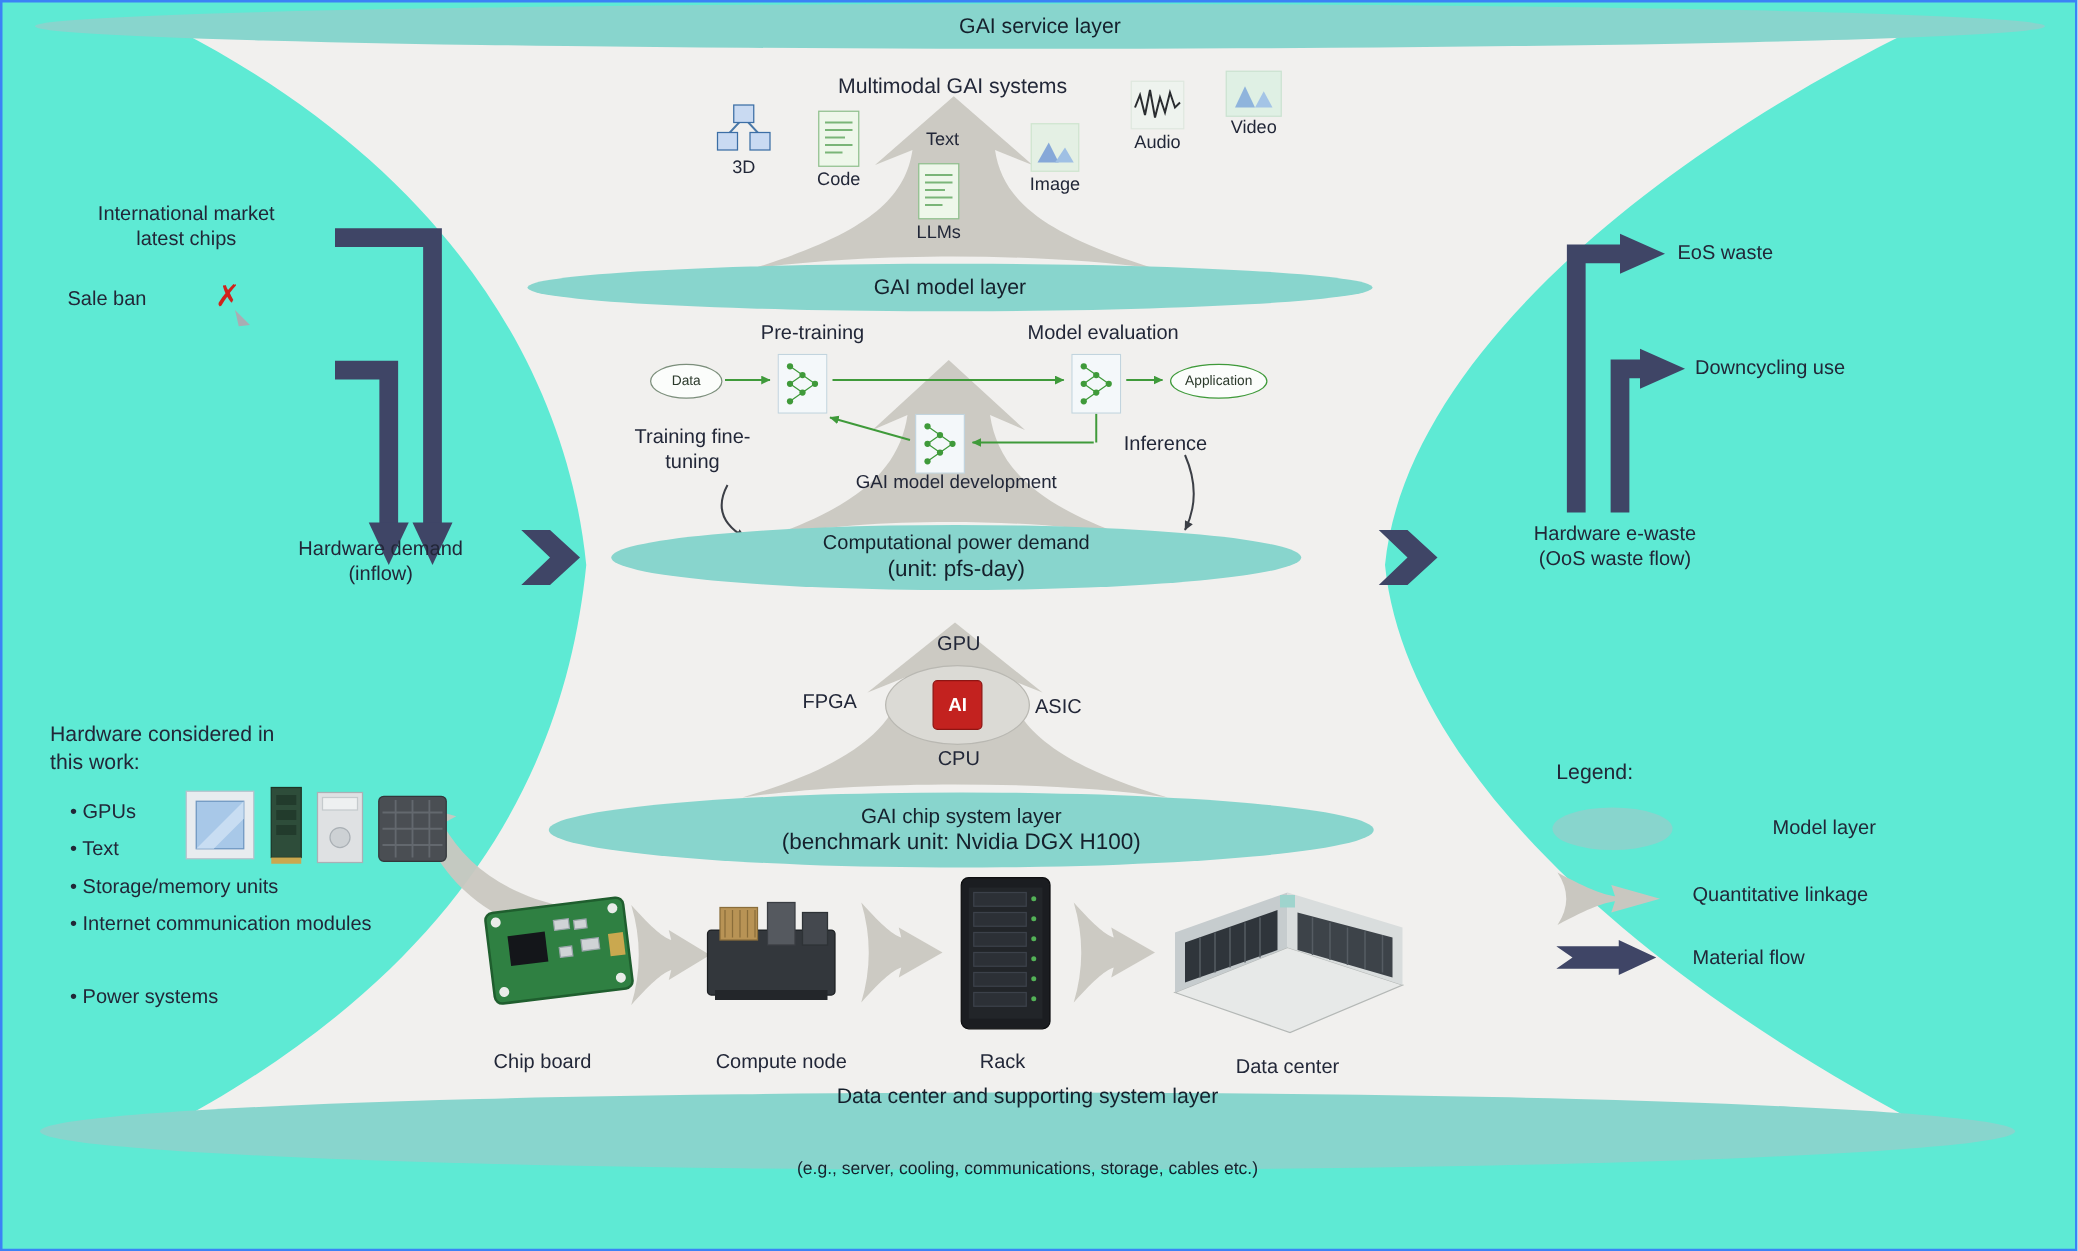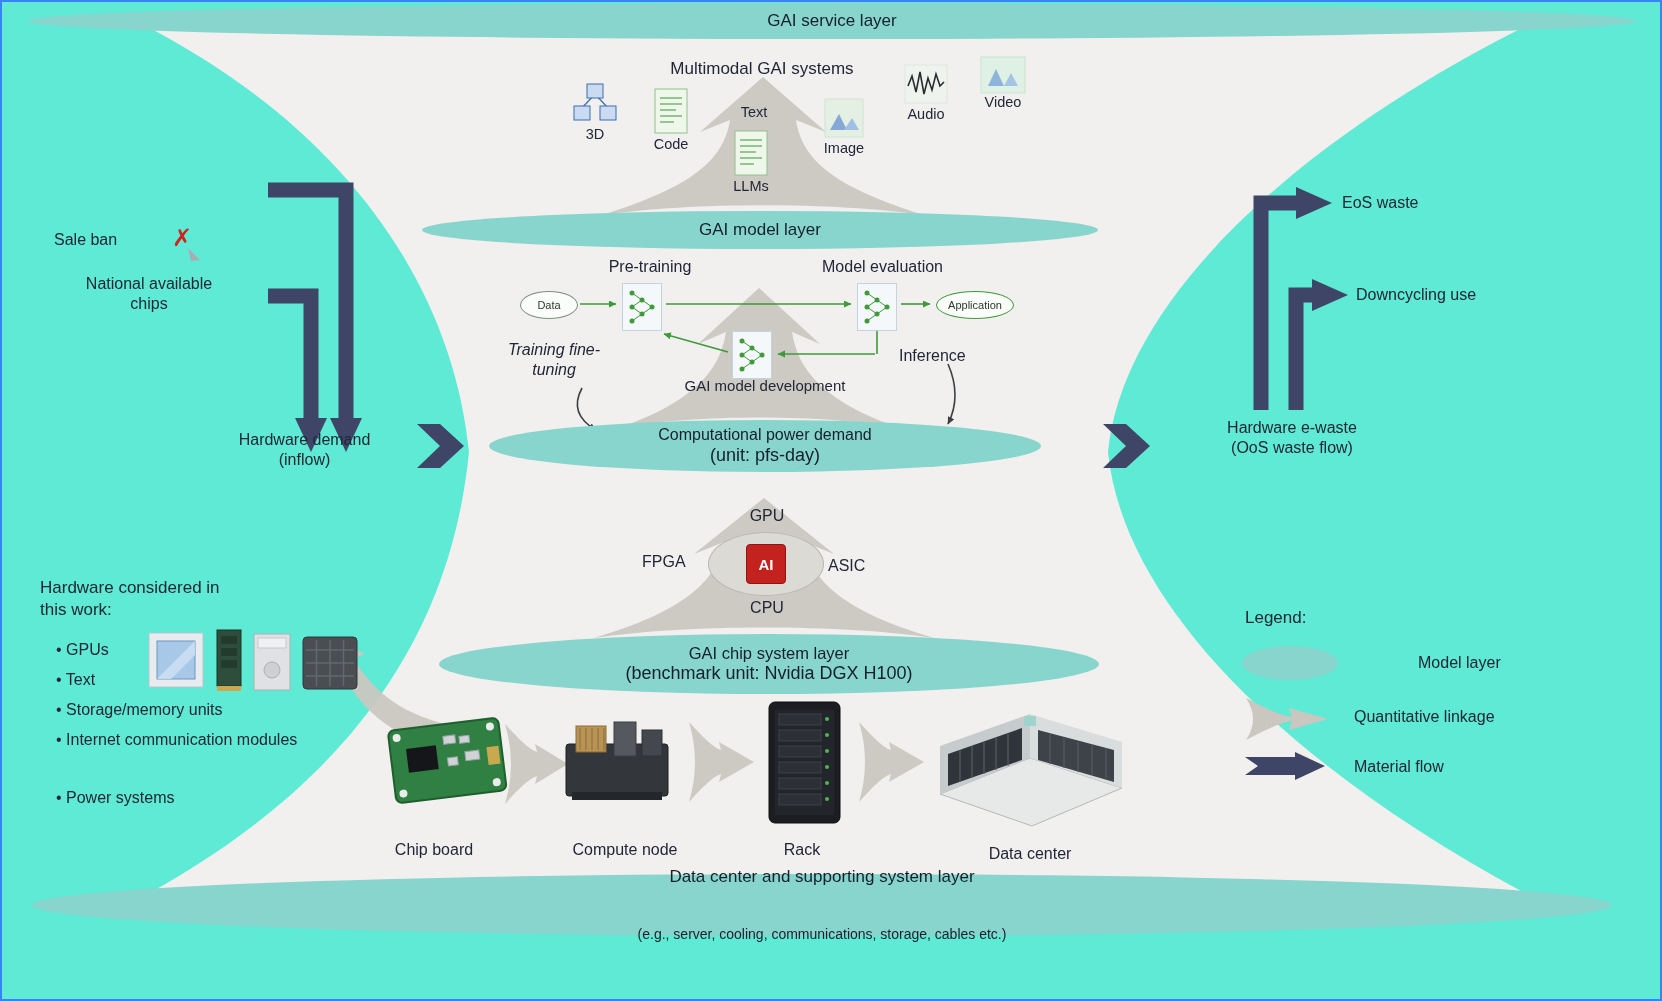--- a/index.html
+++ b/index.html
@@ -194,21 +194,21 @@
     <g fill="#3f9a3a">
         <circle cx="10" cy="10" r="2.5"></circle>
         <circle cx="10" cy="24" r="2.5"></circle>
         <circle cx="10" cy="38" r="2.5"></circle>
         <circle cx="20" cy="17" r="2.5"></circle>
         <circle cx="20" cy="31" r="2.5"></circle>
         <circle cx="30" cy="24" r="2.5"></circle>
       </g>
   </svg>
 
-  <div class="txt center pre" style="left:497px;top:338px;width:110px;font-style:italic;">Training fine-
+  <div class="txt center pre" style="left:497px;top:338px;width:110px;">Training fine-
 tuning</div>
   <div class="txt" style="left:897px;top:344px;width:90px;">Inference</div>
   <div class="txt center" style="left:663px;top:374px;width:200px;font-size:15px;">GAI model development</div>
 
   <div class="txt center" style="left:735px;top:504px;width:60px;">GPU</div>
   <div class="gray-ellipse"></div>
   <div class="ai-chip">
     <span>AI</span>
   </div>
   <div class="txt" style="left:640px;top:550px;width:64px;">FPGA</div>
@@ -275,24 +275,24 @@
       <path d="M118,32 V62 M132,36 V66 M146,40 V70 M160,43 V73 M174,46 V76" stroke="#565c63" stroke-width="1.2"></path>
       <rect x="92" y="14" width="12" height="10" fill="#9fd4cd"></rect>
     </svg>
   </div>
 
   <div class="txt center" style="left:362px;top:838px;width:140px;">Chip board</div>
   <div class="txt center" style="left:548px;top:838px;width:150px;">Compute node</div>
   <div class="txt center" style="left:740px;top:838px;width:120px;">Rack</div>
   <div class="txt center" style="left:958px;top:842px;width:140px;">Data center</div>
 
+  <div class="txt center pre" style="left:42px;top:160px;width:210px;">International market
+latest chips</div>
   <div class="txt" style="left:52px;top:228px;width:110px;">Sale ban</div>
   <div class="xmark" style="left:170px;top:224px;">✗</div>
-  <div class="txt center pre" style="left:42px;top:272px;width:210px;">National available
-chips</div>
   <div class="txt center pre" style="left:205px;top:428px;width:195px;">Hardware demand
 (inflow)</div>
 
   <div class="txt pre" style="left:38px;top:575px;width:250px;font-size:17px;">Hardware considered in
 this work:</div>
   <div class="hw-item" style="top:638px;">• GPUs</div>
   <div class="hw-item" style="top:668px;">• Text</div>
   <div class="hw-item" style="top:698px;">• Storage/memory units</div>
   <div class="hw-item" style="top:728px;">• Internet communication modules</div>
   <div class="hw-item" style="top:786px;">• Power systems</div>

